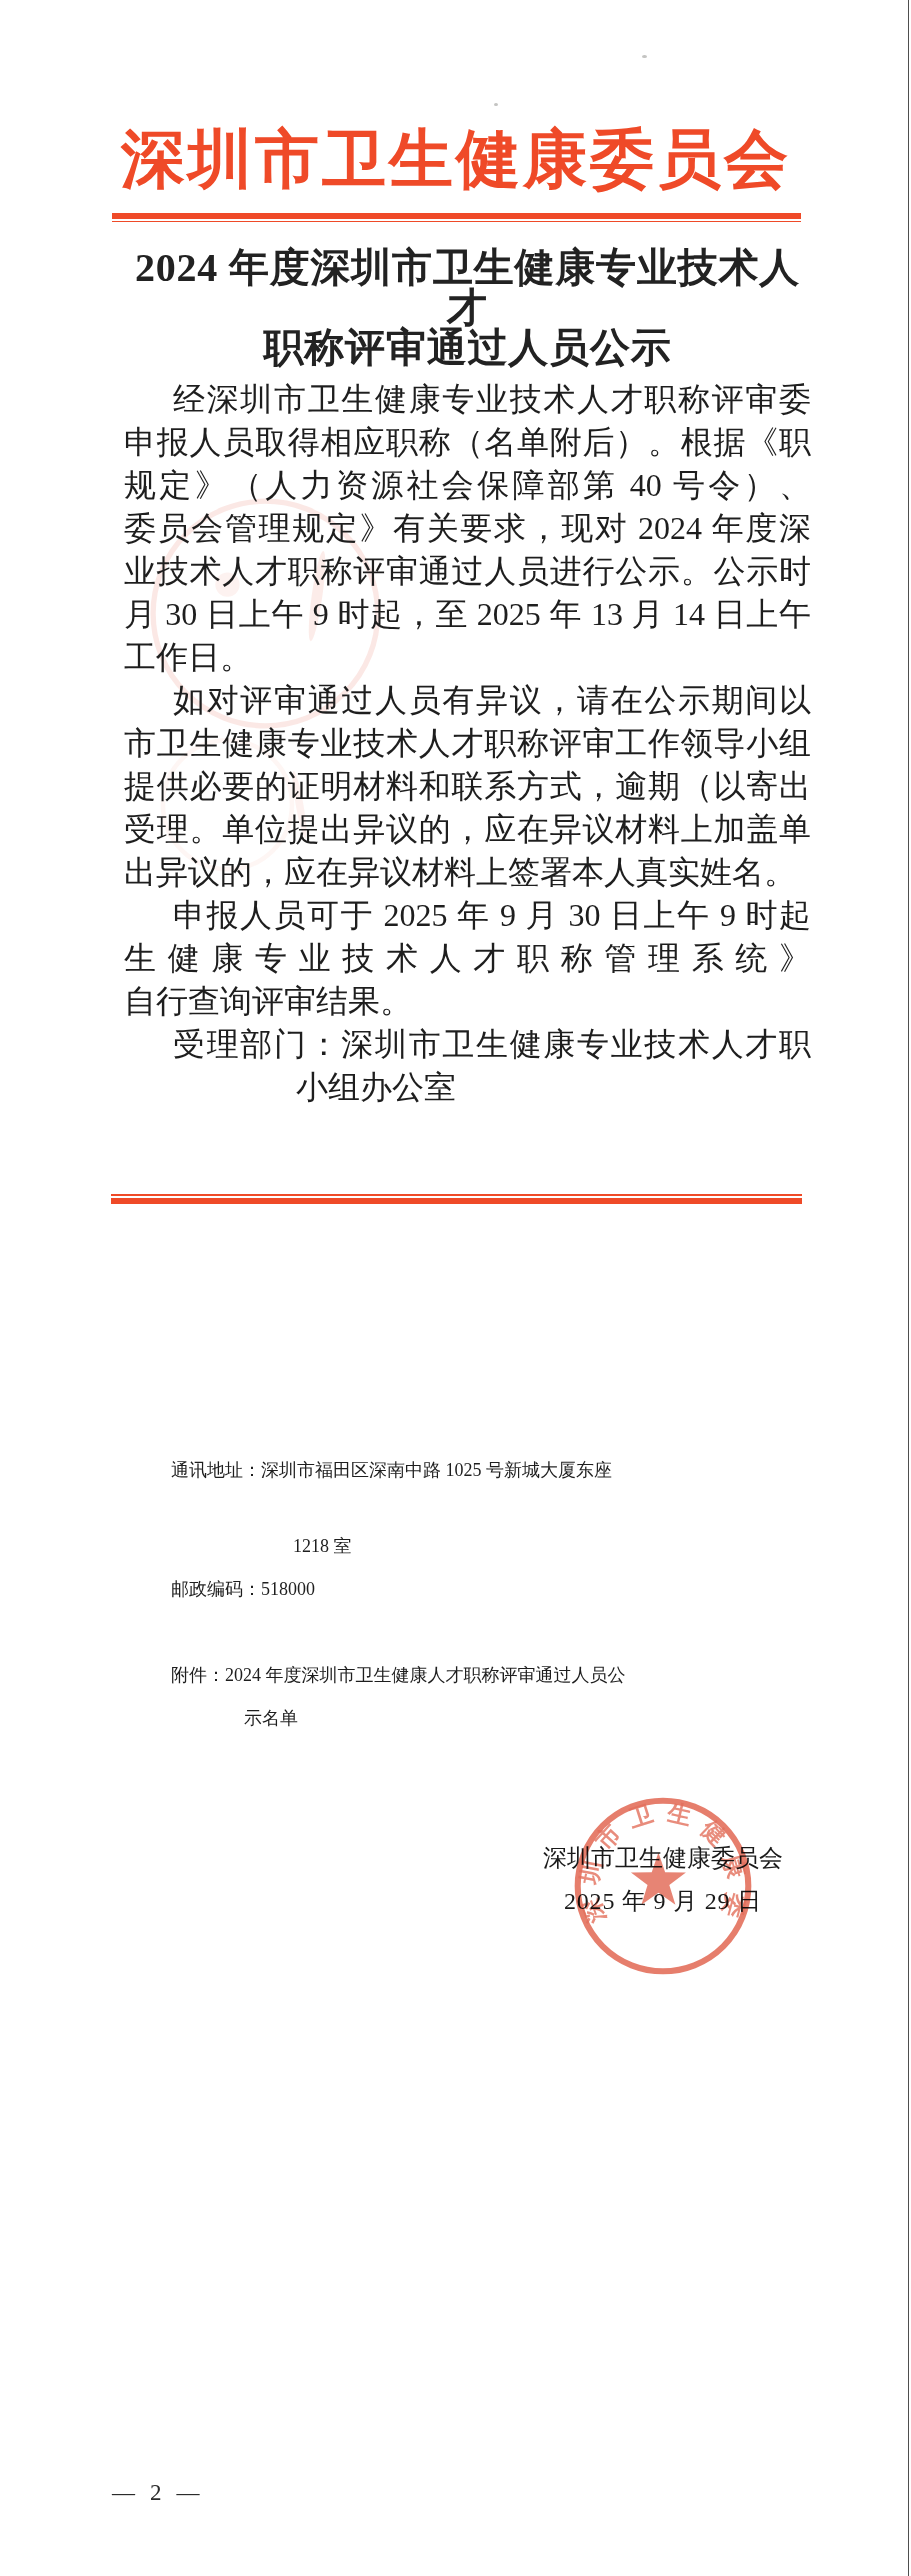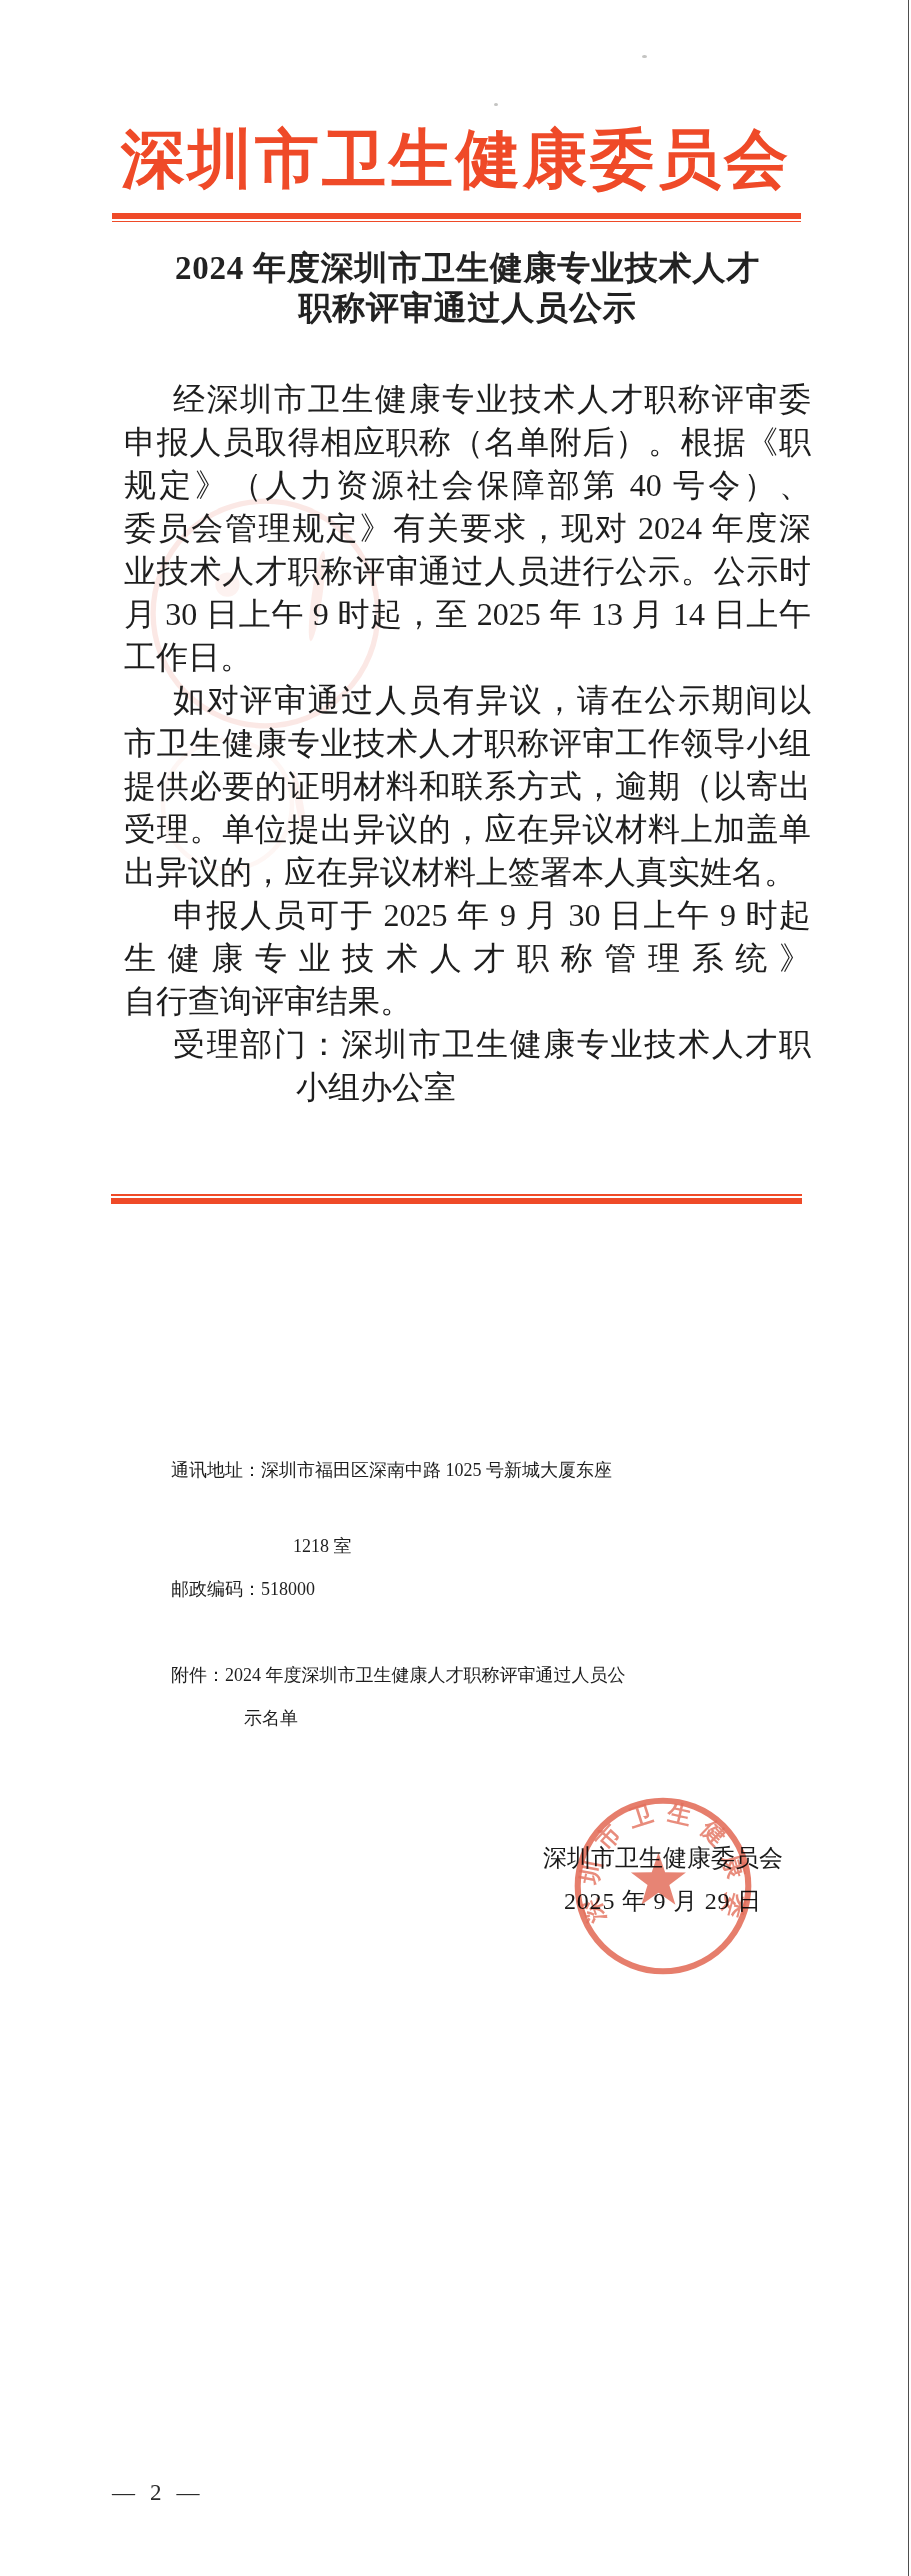--- a/index.html
+++ b/index.html
@@ -19,21 +19,21 @@
     text-align:center;font-size:64px;font-weight:bold;line-height:76px;
     color:#ef4a28;letter-spacing:3px;white-space:nowrap;
   }
   .rule{position:absolute;left:112px;width:689px;}
   .rule-1{top:213px;height:9px;background:linear-gradient(180deg,#ef4a28 0 72%,#fff 72% 84%,#ef4a28 84% 100%);}
   .rule-2{top:1194px;left:111px;width:691px;height:10px;background:linear-gradient(180deg,#ef4a28 0 22%,#fff 22% 37%,#ef4a28 37% 100%);}
 
   
   .doc-title{
     position:absolute;left:124px;top:248px;width:687px;
-    text-align:center;font-weight:bold;font-size:33px;line-height:40px;
+    text-align:center;font-weight:bold;font-size:40px;line-height:40px;
     letter-spacing:0.8px;color:#222;
   }
 
   
   .body-block{
     position:absolute;left:124px;top:378px;width:687px;
     font-size:32px;line-height:43px;color:#1e1e1e;
   }
   .bline{height:43px;overflow:hidden;}
   .jfull{text-align:justify;text-align-last:justify;text-justify:inter-character;}

